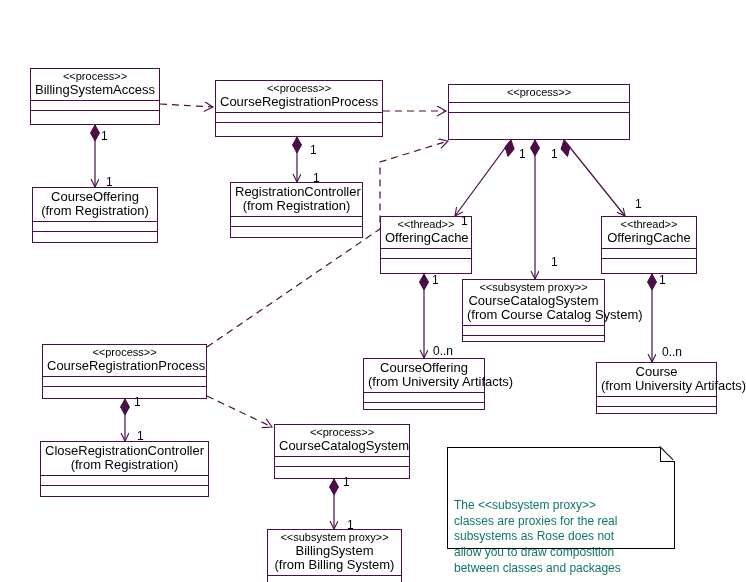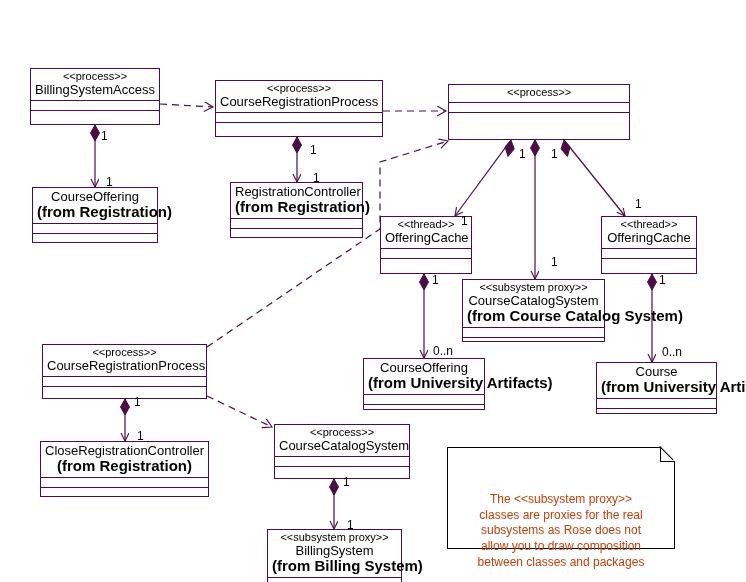--- a/index.html
+++ b/index.html
@@ -42,23 +42,22 @@
   }
   .stereo {
     font-size: 11px;
     white-space: nowrap;
   }
   .cname {
     font-size: 13px;
     white-space: nowrap;
   }
   .pkg {
-    font-size: 15px;
+    font-size: 13px;
     white-space: nowrap;
-    font-weight: bold;
   }
   .uml-attrs {
     height: 9px;
     border-bottom: 1px solid #4a0d46;
   }
   .uml-ops {
     height: 12px;
   }
   .mult {
     position: absolute;
@@ -66,23 +65,23 @@
     color: #000000;
     white-space: nowrap;
   }
   .note {
     position: absolute;
     box-sizing: border-box;
     border: 1px solid #000000;
     background: #ffffff;
     font-size: 12px;
     line-height: 1.30;
-    color: #c2410c;
-    padding: 13px 6px;
-    text-align: center;
+    color: #0f766e;
+    padding: 19px 6px;
+    text-align: left;
     white-space: pre-line;
   }
   .note-fold {
     position: absolute;
     right: -1px;
     top: -1px;
     width: 14px;
     height: 14px;
     background: #ffffff;
     border-left: 1px solid #000000;

